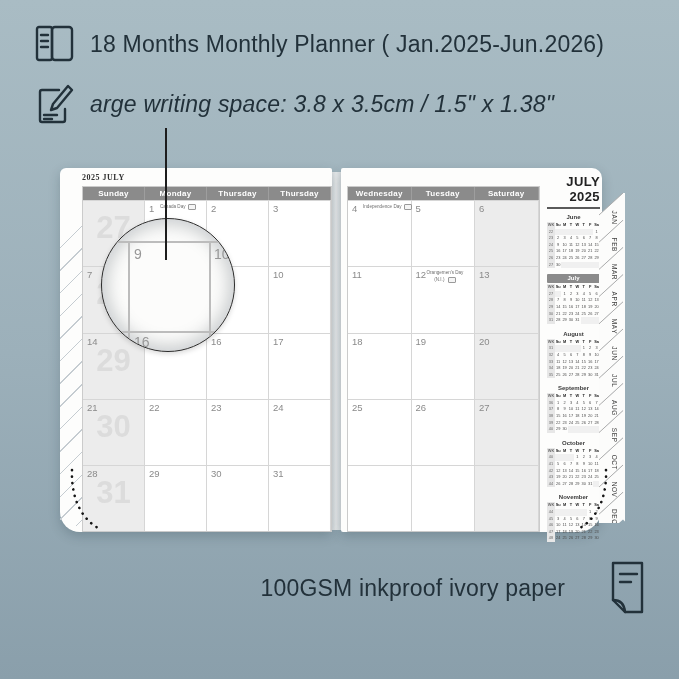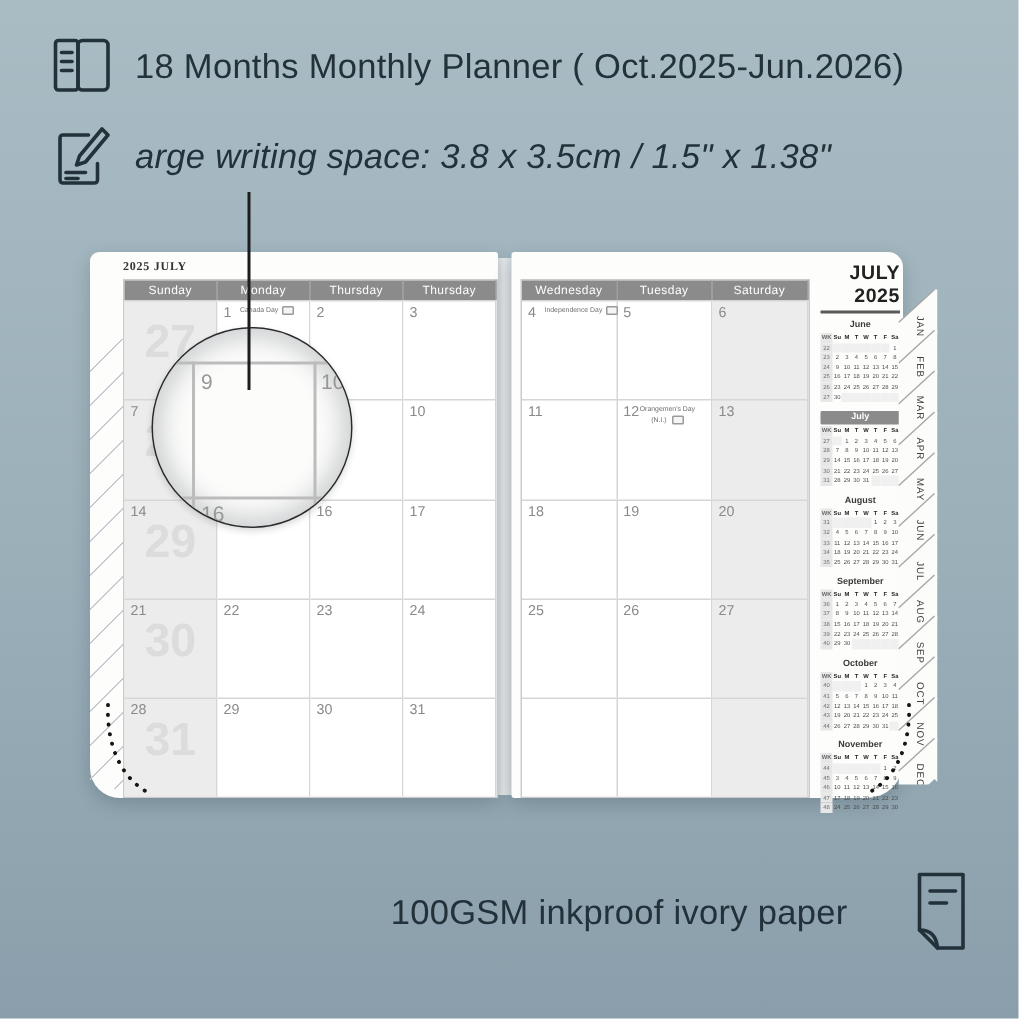--- a/index.html
+++ b/index.html
@@ -4,36 +4,36 @@
 <style>
   html,body{margin:0;padding:0;}
   body{width:679px;height:679px;overflow:hidden;position:relative;
        font-family:"Liberation Sans","DejaVu Sans",sans-serif;
        background:linear-gradient(180deg,#a9bcc4 0%,#9cb0ba 52%,#8a9fab 100%);}
   .feature{position:absolute;display:flex;align-items:center;gap:13px;color:#22313a;}
   .f-text{font-size:23px;font-weight:500;letter-spacing:.2px;white-space:nowrap;}
   .f-icon{display:flex;align-items:center;justify-content:center;}
   .feature-1{left:33px;top:24px;}
   .feature-2{left:33px;top:82px;font-style:italic;}
-  .feature-3{right:30px;top:580px;gap:40px;}
+  .feature-3{right:30px;top:560px;gap:40px;}
   .callout-line{position:absolute;left:165px;top:128px;width:2px;height:132px;background:#1d1d1d;z-index:7;}
   .spine{position:absolute;left:328px;top:172px;width:16px;height:358px;
          background:linear-gradient(90deg,#c9d0d4,#eceeef 50%,#c9d0d4);}
   .page{position:absolute;top:168px;height:364px;background:#fdfdfc;z-index:1;
         box-shadow:0 4px 12px rgba(25,45,55,.22);}
   .page-left{left:60px;width:272px;border-radius:6px 2px 2px 20px;}
   .page-right{left:341px;width:261px;border-radius:2px 10px 24px 2px;}
   .hatch{position:absolute;left:0;top:58px;width:22px;height:300px;
          background:repeating-linear-gradient(135deg,transparent 0,transparent 15px,#c5ccd1 15px,#c5ccd1 16px);}
   .pg-title{position:absolute;left:22px;top:5px;font-size:8px;font-weight:bold;color:#333;letter-spacing:.5px;font-family:Liberation Serif, serif;}
   .cal-grid{position:absolute;top:18px;display:grid;background:#fff;border:1px solid #cbcbcb;
             grid-template-rows:13px repeat(5,66.3px);}
   .cal-grid.left{left:22px;grid-template-columns:repeat(4,62px);}
   .cal-grid.right{left:6px;grid-template-columns:repeat(3,63.5px);}
-  .hc{background:#8b8b8b;color:#fff;font-size:8px;font-weight:normal;display:flex;
+  .hc{background:#8b8b8b;color:#fff;font-size:8px;font-weight:bold;display:flex;
       align-items:center;justify-content:center;border-right:1px solid #9e9e9e;letter-spacing:.3px;}
   .cell{position:relative;border-right:1px solid #d6d6d6;border-top:1px solid #d6d6d6;background:#fff;}
   .cell.shade{background:#ececec;}
   .cell .d{position:absolute;top:2px;left:4px;font-size:9.5px;color:#8a8a8a;}
   .wkbig{position:absolute;top:9px;left:0;right:0;text-align:center;font-size:31px;font-weight:bold;color:#dcdcdc;}
   .hol{position:absolute;top:3px;left:15px;font-size:4.6px;color:#6f6f6f;line-height:1.4;white-space:nowrap;}
   .hol.two{text-align:center;}
   .flagbox{display:inline-block;width:6px;height:4px;border:1px solid #9a9a9a;border-radius:1px;
            vertical-align:middle;margin-left:2px;background:#f5f5f5;}
   .mini-sidebar{position:absolute;left:206px;top:6px;width:53px;}
@@ -64,21 +64,21 @@
 <div class="feature feature-1">
   <span class="f-icon">
     <svg class="icon" width="44" height="40" viewBox="0 0 44 40">
       <rect x="4" y="3" width="15" height="33" rx="2"></rect>
       <rect x="19" y="3" width="20" height="33" rx="3"></rect>
       <line x1="8" y1="11" x2="15" y2="11"></line>
       <line x1="8" y1="17" x2="15" y2="17"></line>
       <line x1="8" y1="23" x2="15" y2="23"></line>
     </svg>
   </span>
-  <span class="f-text">18 Months Monthly Planner ( Oct.2025-Jun.2026)</span>
+  <span class="f-text">18 Months Monthly Planner ( Jan.2025-Jun.2026)</span>
 </div>
 
 <div class="feature feature-2">
   <span class="f-icon">
     <svg class="icon" width="44" height="44" viewBox="0 0 44 44">
       <path d="M26,8 H9 a2,2 0 0 0 -2,2 V38 a2,2 0 0 0 2,2 H30 a2,2 0 0 0 2,-2 V27"></path>
       <path d="M35,4 L39,8 L24,26 L18,28 L20,22 Z"></path>
       <line x1="11" y1="33" x2="24" y2="33"></line>
       <line x1="11" y1="37" x2="19" y2="37"></line>
     </svg>

